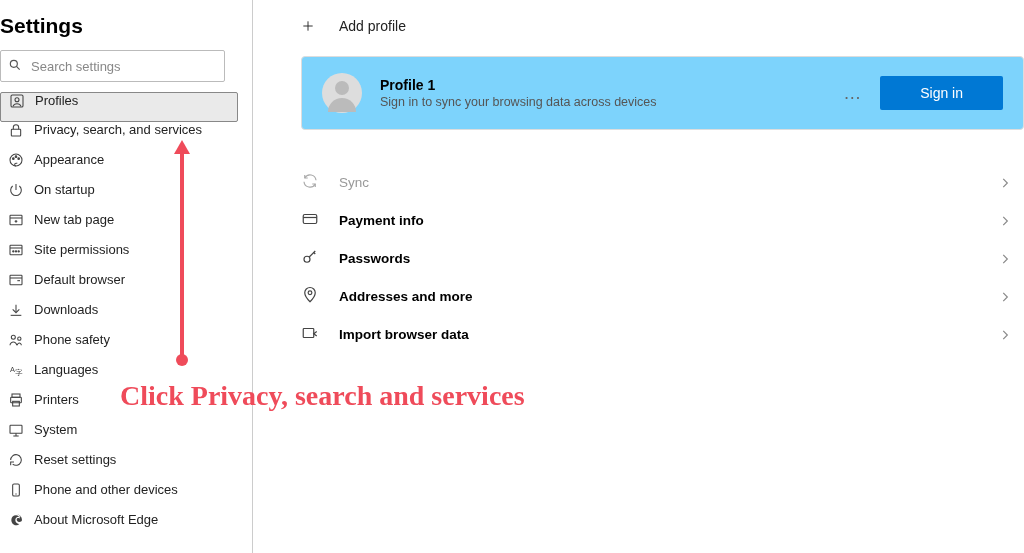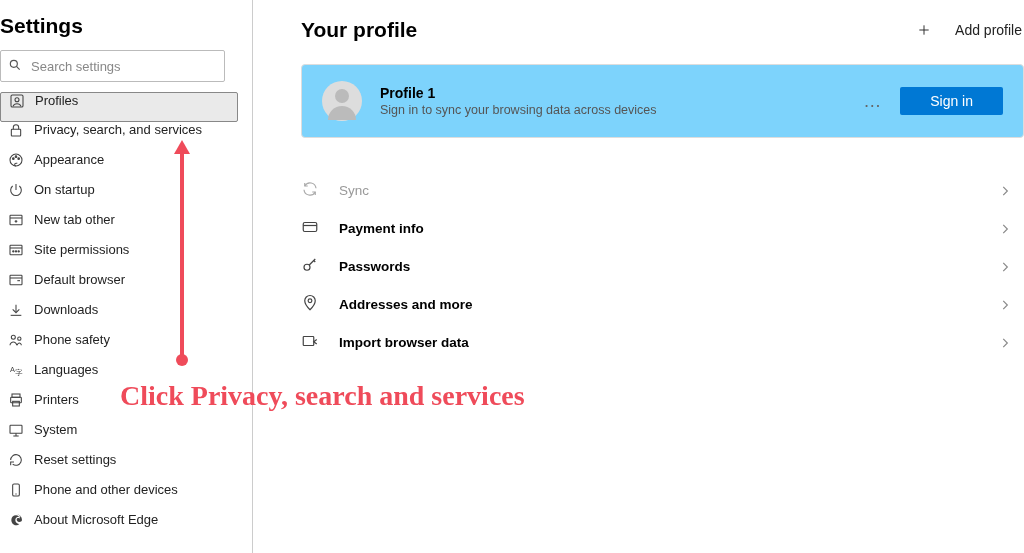--- a/index.html
+++ b/index.html
@@ -132,22 +132,22 @@
     }
     .profile-info { flex: 1; }
     .profile-name { font-weight: 600; font-size: 14px; }
     .profile-desc { font-size: 12.5px; color: #555; margin-top: 2px; }
     .profile-more { font-size: 18px; color: #666; padding: 0 18px; cursor: pointer; letter-spacing: 1px;}
     .signin-btn {
       background: #0078d4;
       color: #fff;
       border: none;
       border-radius: 2px;
-      height: 28px;
-      padding: 0 30px;
+      height: 34px;
+      padding: 0 40px;
       font-size: 14px;
       cursor: pointer;
     }
 
     .setting-list { margin-top: 8px; }
     .setting-row {
       display: flex;
       align-items: flex-end;
       height: 38px;
       cursor: pointer;
@@ -245,21 +245,21 @@
           </svg>
         <span>On startup</span>
       </li>
       <li class="nav-item">
         <svg class="nav-icon" viewBox="0 0 24 24" fill="none" stroke="currentColor" stroke-width="1.6">
             <rect x="3" y="5" width="18" height="14" rx="1"></rect>
             <line x1="3" y1="9" x2="21" y2="9"></line>
             <line x1="10" y1="14" x2="14" y2="14"></line>
             <line x1="12" y1="12" x2="12" y2="16"></line>
           </svg>
-        <span>New tab other</span>
+        <span>New tab page</span>
       </li>
       <li class="nav-item">
         <svg class="nav-icon" viewBox="0 0 24 24" fill="none" stroke="currentColor" stroke-width="1.6">
             <rect x="3" y="5" width="18" height="14" rx="1"></rect>
             <line x1="3" y1="9" x2="21" y2="9"></line>
             <circle cx="8" cy="14" r="1" fill="currentColor"></circle>
             <circle cx="12" cy="14" r="1" fill="currentColor"></circle>
             <circle cx="16" cy="14" r="1" fill="currentColor"></circle>
           </svg>
         <span>Site permissions</span>
@@ -330,21 +330,20 @@
         <svg class="nav-icon" viewBox="0 0 24 24" fill="currentColor">
             <path d="M12 3a9 9 0 0 1 9 9c0 2-2 3-4 3-3 0-4-2-4-4 0-1 1-2 2-2s2 0 3 1c0-3-3-5-6-5-4 0-7 3-7 7s3 8 7 8c2 0 4-1 5-2-1 0-2 0-3-1-2-1-3-3-3-5 0-3 2-5 5-5 1 0 2 0 3 1-1-3-4-5-7-5z"></path>
           </svg>
         <span>About Microsoft Edge</span>
       </li>
     </ul>
   </nav>
 
   <main class="main">
     <div class="main-header">
-      <h2 class="page-title">Your profile</h2>
       <div class="add-profile">
         <svg class="plus-icon" viewBox="0 0 24 24" fill="none" stroke="currentColor" stroke-width="1.6">
             <line x1="12" y1="4" x2="12" y2="20"></line>
             <line x1="4" y1="12" x2="20" y2="12"></line>
           </svg>
         <span>Add profile</span>
       </div>
     </div>
 
     <div class="profile-card">

